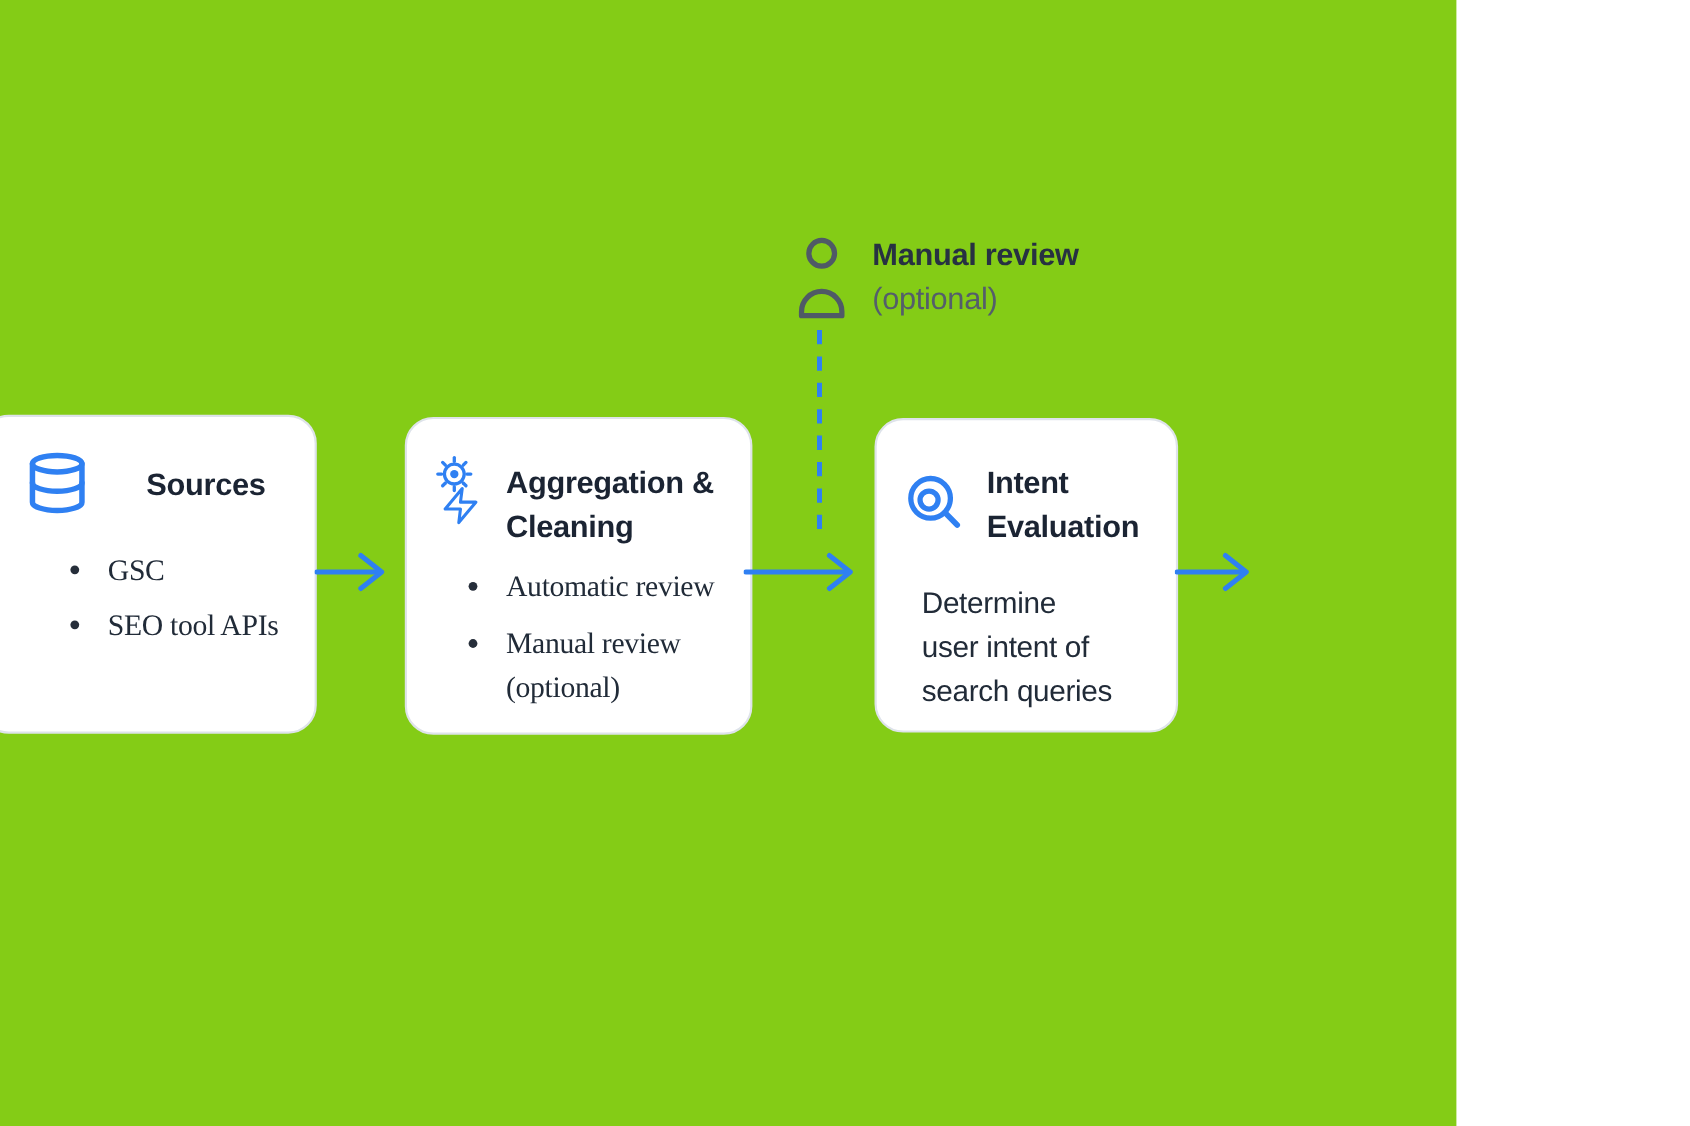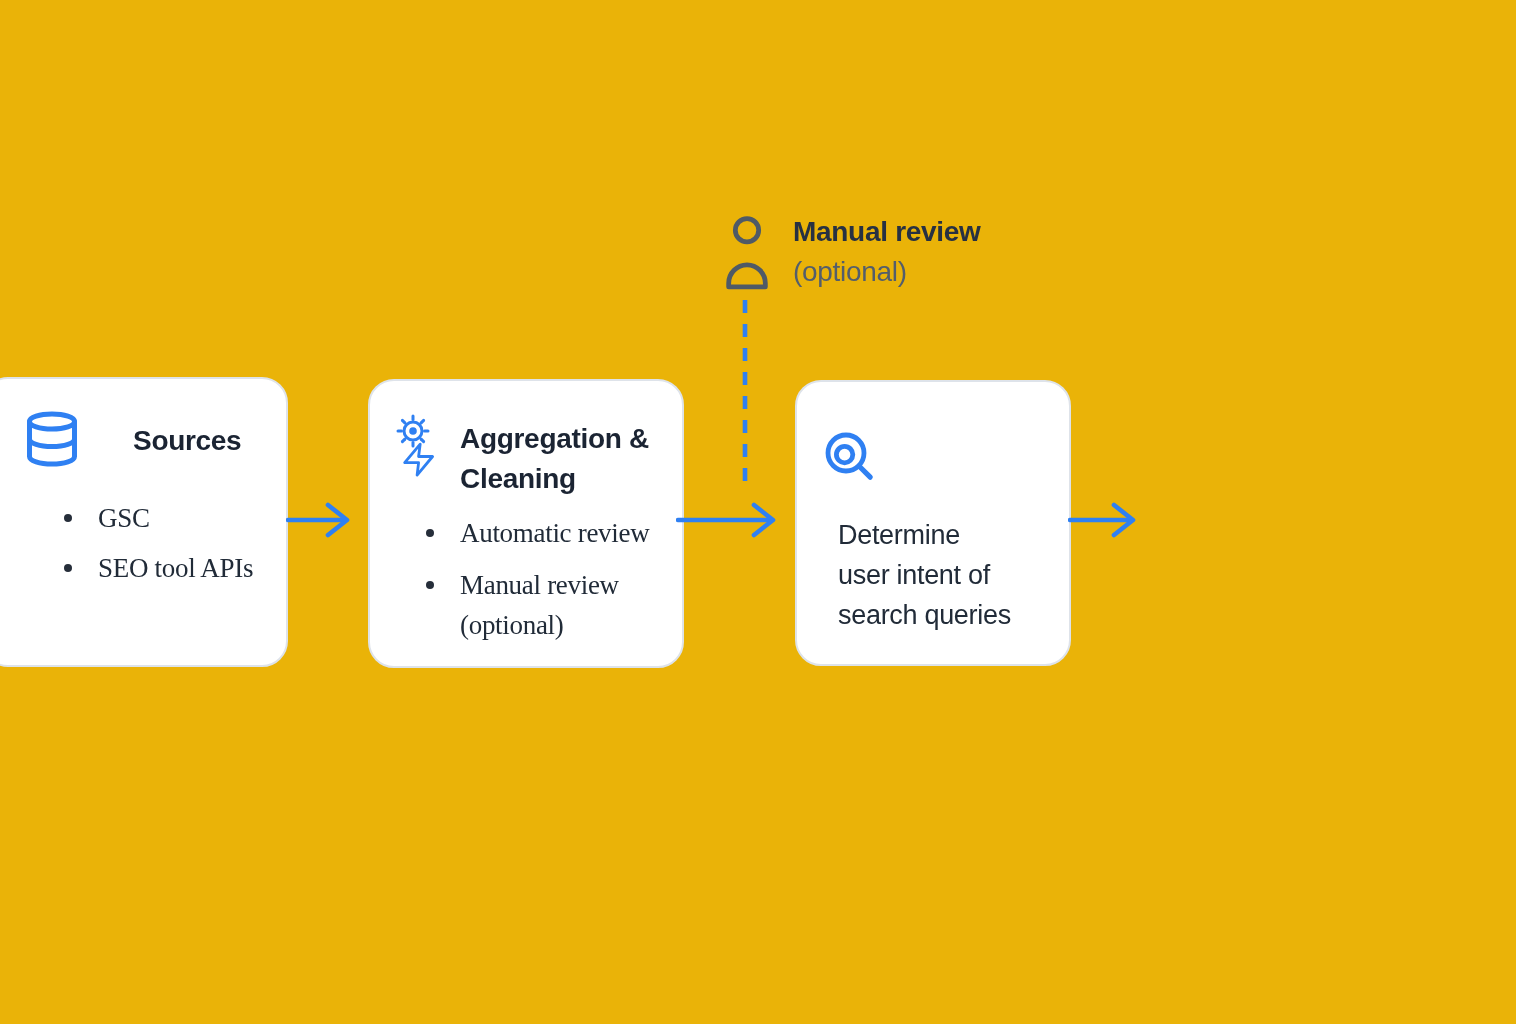--- a/index.html
+++ b/index.html
@@ -1,18 +1,18 @@
 <!DOCTYPE html>
 <html><head>
 <meta charset="utf-8">
 <style>
   html,body{margin:0;padding:0;background:#ffffff;}
   .canvas{
-    position:relative;width:1504px;height:1024px;background:#eab308;overflow:hidden;
-    font-family:"Liberation Sans","DejaVu Sans",sans-serif;color:#1b2433;padding-left:12px;
+    position:relative;width:1324px;height:1024px;background:#84cc16;overflow:hidden;
+    font-family:"Liberation Sans","DejaVu Sans",sans-serif;color:#1b2433;
   }
   .card{
     position:absolute;background:#ffffff;border:2px solid #dee3ea;border-radius:26px;
     box-sizing:border-box;
   }
   .card1{left:-18px;top:377px;width:306px;height:290px;}
   .card2{left:368px;top:379px;width:316px;height:289px;}
   .card3{left:795px;top:380px;width:276px;height:286px;}
   .card4{left:1152px;top:381px;width:314px;height:287px;}
   .icon{position:absolute;}
@@ -21,21 +21,21 @@
     letter-spacing:-0.3px;color:#1b2433;white-space:pre-line;
   }
   .t1{left:112px;top:42px;margin-left:37px;}
   .t2{left:90px;top:38px;}
   .t3{left:100px;top:37px;}
   .t4{left:98px;top:36px;}
   .card-desc{
     position:absolute;font-size:27px;line-height:40px;font-weight:400;
     letter-spacing:-0.3px;color:#212b38;white-space:pre-line;
   }
-  .d3{left:41px;top:133px;}
+  .d3{left:41px;top:146px;}
   .d4{left:44px;top:170px;line-height:38px;}
   ul.bullets{position:absolute;margin:0;padding:0;list-style:none;font-family:Liberation Serif, serif;}
   .ul1{left:80px;top:114px;}
   .ul2{left:56px;top:132px;}
   ul.bullets li{
     position:relative;padding-left:34px;font-size:27px;font-weight:400;
     letter-spacing:-0.3px;color:#212b38;white-space:pre-line;
   }
   .ul1 li{line-height:50px;}
   .ul2 li{line-height:40px;margin-bottom:12px;}
@@ -128,20 +128,22 @@
   </svg>
 
   <div class="card card3">
     <svg class="icon" style="left:26px;top:48px" width="52" height="54" viewBox="0 0 26 27">
       <g fill="none" stroke="#2f80f2" stroke-width="2.4" stroke-linecap="round">
         <circle cx="11.5" cy="11.5" r="9"></circle>
         <circle cx="10.8" cy="12.3" r="4.1"></circle>
         <line x1="18" y1="18" x2="23.6" y2="23.6" stroke-width="2.6"></line>
       </g>
     </svg>
+    <div class="card-title t3">Intent
+Evaluation</div>
     <div class="card-desc d3">Determine
 user intent of
 search queries</div>
   </div>
 
   <svg class="abs" style="left:1068px;top:498px" width="70" height="44" viewBox="0 0 70 44">
     <g fill="none" stroke="#2f80f2" stroke-width="4.6" stroke-linecap="round" stroke-linejoin="round">
       <line x1="2" y1="22" x2="60" y2="22"></line>
       <polyline points="46,7 65,22 46,37"></polyline>
     </g>

